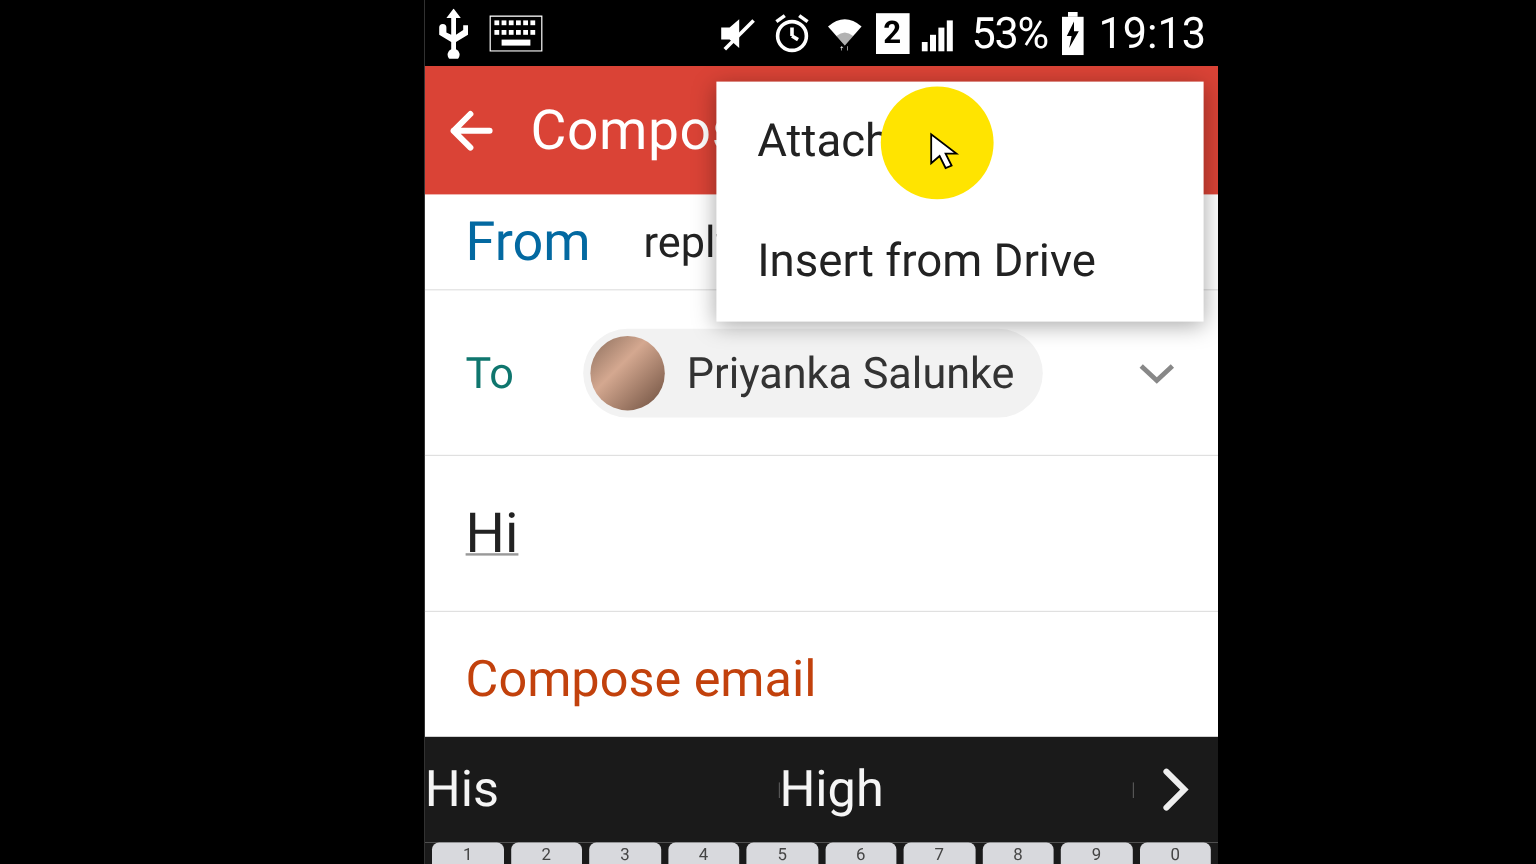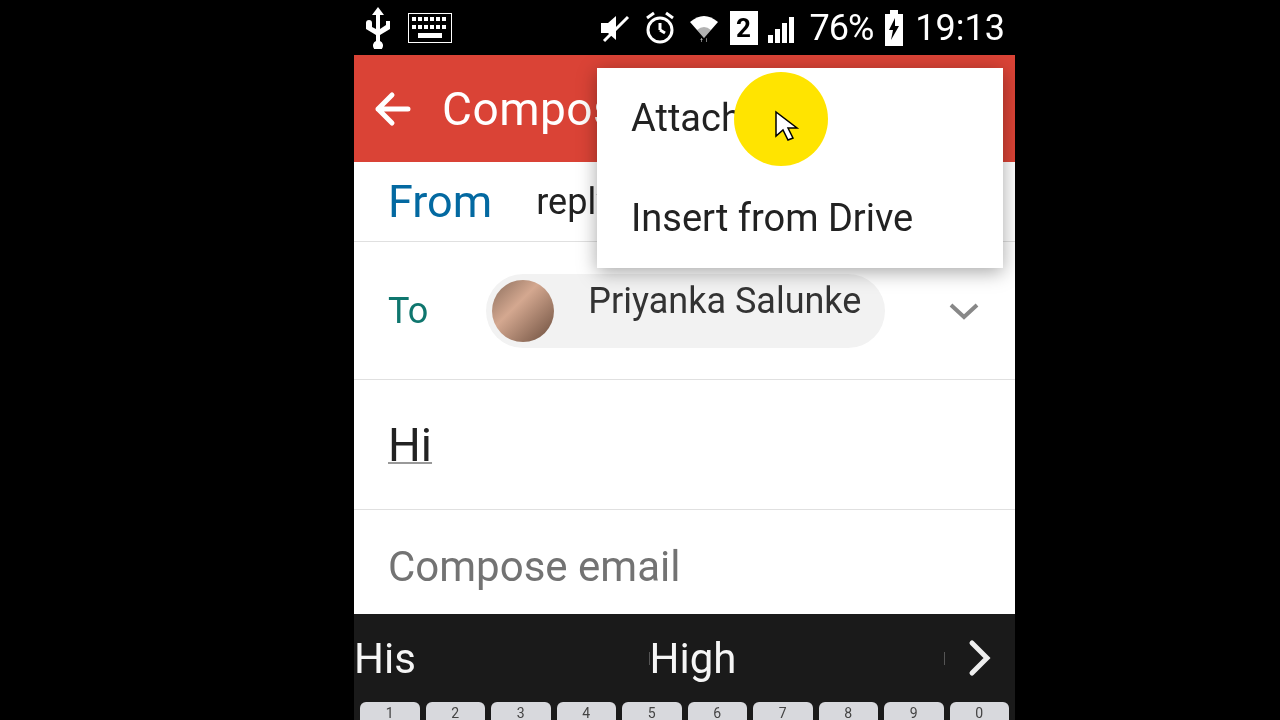--- a/index.html
+++ b/index.html
@@ -85,22 +85,22 @@
       padding: 0 34px;
       border-bottom: 1px solid #e0e0e0;
       gap: 58px;
     }
     .to-label {
       color: #0f766e;
       font-size: 36px;
     }
     .contact-chip {
       display: flex;
-      align-items: flex-start;
-      gap: 34px;
+      align-items: center;
+      gap: 18px;
       background: #f2f2f2;
       border-radius: 40px;
       padding: 6px 24px 6px 6px;
     }
     .avatar {
       width: 62px;
       height: 62px;
       border-radius: 50%;
       background: linear-gradient(135deg, #8a6d5c 0%, #d4a890 40%, #6b4d3d 100%);
       display: flex;
@@ -128,21 +128,21 @@
       font-size: 46px;
       text-decoration: underline;
       text-decoration-color: #999;
       text-decoration-thickness: 2px;
     }
     
     .body-row {
       padding: 32px 34px;
     }
     .body-placeholder {
-      color: #737373;
+      color: #c2410c;
       font-size: 42px;
     }
     
     .suggest-bar {
       position: absolute;
       bottom: 18px;
       left: 0;
       right: 0;
       height: 88px;
       background: #1a1a1a;
@@ -277,21 +277,21 @@
           <path fill="#000" d="M16 24 L9 16 Q16 10 23 16 Z" opacity="0.3"></path>
           <text x="16" y="30" font-size="10" fill="#fff" text-anchor="middle">↑↓</text>
         </svg>
       <div style="width:28px;height:34px;background:#fff;color:#000;font-size:26px;font-weight:bold;display:flex;align-items:center;justify-content:center;">2</div>
       <svg width="32" height="30" viewBox="0 0 32 30">
           <rect x="0" y="22" width="5" height="8" fill="#fff"></rect>
           <rect x="7" y="16" width="5" height="14" fill="#fff"></rect>
           <rect x="14" y="10" width="5" height="20" fill="#fff"></rect>
           <rect x="21" y="4" width="5" height="26" fill="#fff"></rect>
         </svg>
-      <span class="battery-pct">76%</span>
+      <span class="battery-pct">53%</span>
       <svg width="22" height="36" viewBox="0 0 22 36">
           <rect x="2" y="4" width="18" height="32" fill="#fff"></rect>
           <rect x="7" y="0" width="8" height="4" fill="#fff"></rect>
           <path fill="#000" d="M12 8 L6 20 L10 20 L8 30 L16 16 L12 16 Z"></path>
         </svg>
       <span class="time">19:13</span>
     </div>
   </div>
 
   <div class="app-bar">

